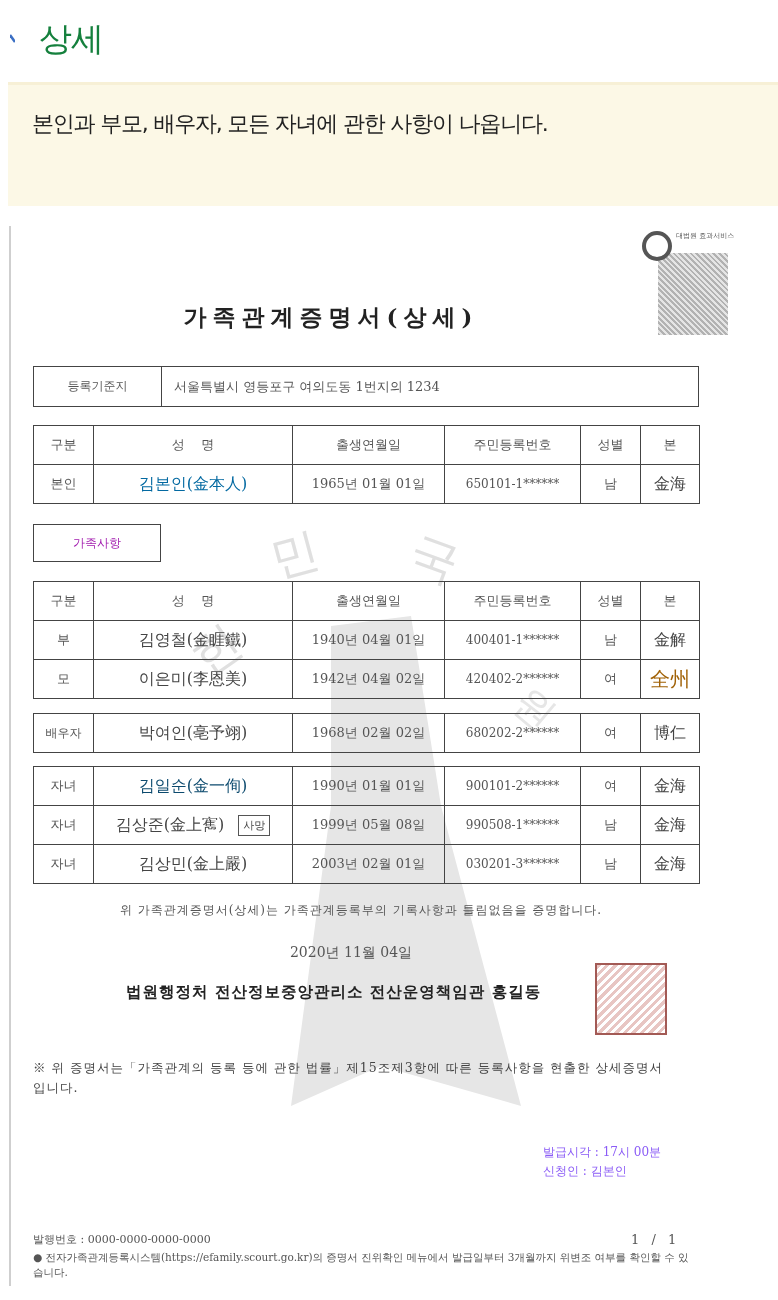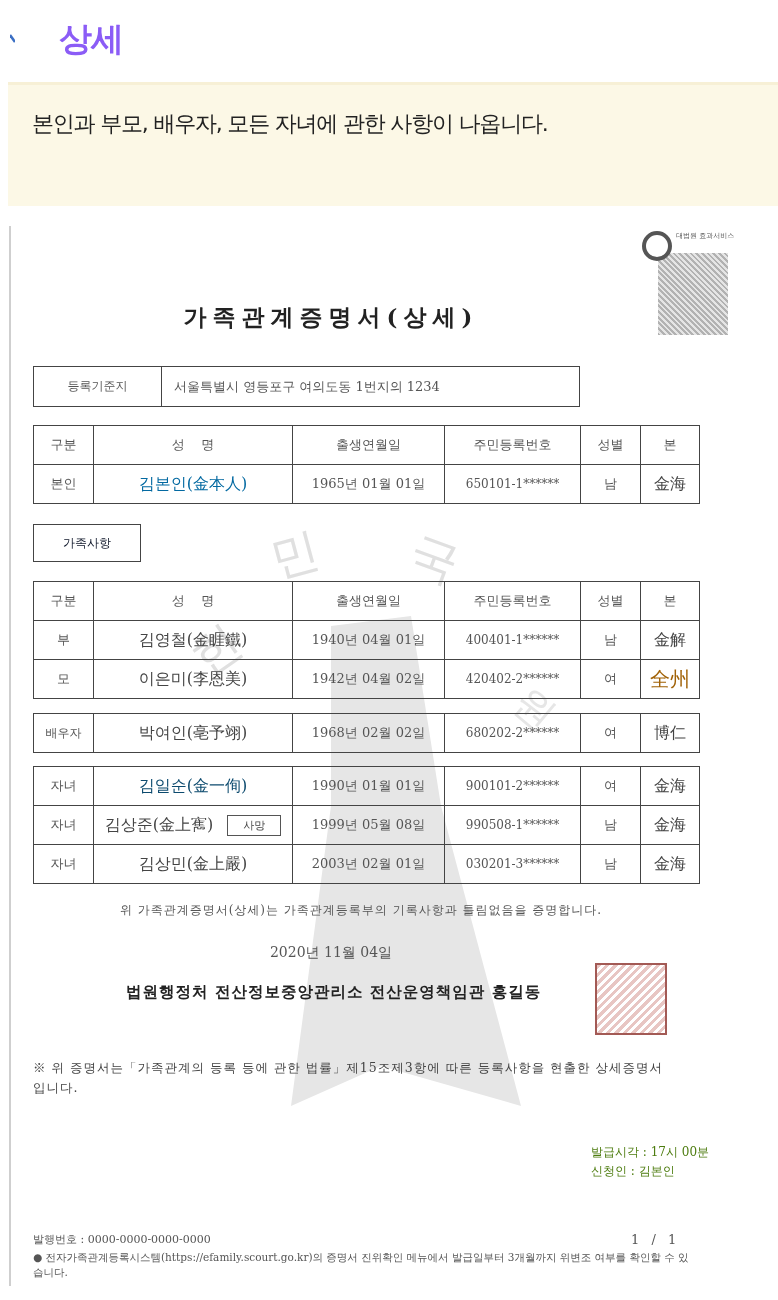--- a/index.html
+++ b/index.html
@@ -1,47 +1,47 @@
 <!DOCTYPE html>
 <html><head>
 <meta charset="utf-8">
 <style>
   html, body { margin:0; padding:0; background:#fff; }
   body { width:778px; height:1300px; position:relative; overflow:hidden; font-family:"DejaVu Sans", sans-serif; color:#333; }
   .heading { position:absolute; left:10px; top:14px; height:50px; display:flex; align-items:center; }
   .heading .tick { width:5px; height:12px; margin-right:24px; }
-  .heading .title { font-size:33px; font-weight:bold; color:#8b5cf6; letter-spacing:-1px;margin-left:20px; }
+  .heading .title { font-size:33px; font-weight:normal; color:#15803d; letter-spacing:-1px; }
   .notice { position:absolute; left:8px; top:82px; width:770px; height:124px; background:#fcf8e6; border-top:3px solid #f7f0d6; box-sizing:border-box; }
   .notice .text { position:absolute; left:24px; top:24px; font-size:22px; color:#222; letter-spacing:-1.2px; }
 
   .doc { position:absolute; left:9px; top:226px; width:769px; height:1060px; border-left:2px solid #cfcfcf; }
   .serif { font-family:"DejaVu Serif", serif; }
   .qr { position:absolute; left:645px; top:19px; width:74px; height:74px; }
   .qr .logo { position:absolute; left:-14px; top:-14px; width:30px; height:30px; border-radius:50%; border:4px solid #555; box-sizing:border-box; background:#fff; }
   .qr .code { position:absolute; left:2px; top:8px; width:70px; height:82px; background:
       repeating-linear-gradient(45deg,#999 0 2px,#ddd 2px 4px),
       #bbb; opacity:.75; }
   .qr .label { position:absolute; left:20px; top:-14px; font-size:7px; color:#555; white-space:nowrap; }
 
   .doc-title { position:absolute; left:0; width:640px; top:76px; text-align:center; font-size:23px; font-weight:bold; color:#222; letter-spacing:6px; font-family:"DejaVu Serif", serif; }
 
   .box { position:absolute; border:1.5px solid #444; box-sizing:border-box; }
   table { border-collapse:collapse; position:absolute; font-family:"DejaVu Serif", serif; font-size:13px; color:#555; table-layout:fixed; }
   td { border:1.5px solid #444; text-align:center; padding:0; height:38px; }
   .small { font-size:12px; }
 
   .watermark { position:absolute; left:170px; top:280px; width:380px; height:620px; pointer-events:none; }
-  .death-box { display:inline-block; border:1.5px solid #555; font-size:11px; padding:2px 15px; margin-left:14px; vertical-align:middle; }
+  .death-box { display:inline-block; border:1.5px solid #555; font-size:11px; padding:2px 4px; margin-left:14px; vertical-align:middle; }
 
   .cert-line { position:absolute; left:40px; width:620px; top:676px; text-align:center; font-size:12px; color:#555; letter-spacing:1px; }
-  .issue-date { position:absolute; left:0; width:780px; top:718px; text-align:center; font-size:14px; color:#555; }
+  .issue-date { position:absolute; left:0; width:780px; top:718px; text-align:center; font-size:14px; color:#555;padding-left:20px; }
   .issuer { position:absolute; left:115px; top:756px; font-size:15.5px; font-weight:bold; color:#222; letter-spacing:1px; }
   .seal { position:absolute; left:584px; top:737px; width:72px; height:72px; border:2px solid #a35a55; background:repeating-linear-gradient(135deg,#e8c6c3 0 3px,#fff 3px 6px); box-sizing:border-box; }
   .footnote { position:absolute; left:22px; top:832px; width:640px; font-size:12.5px; color:#444; line-height:20px; letter-spacing:1px; }
-  .issue-time { position:absolute; left:532px; top:917px; font-size:12px; color:#4d7c0f; line-height:19px;margin-left:48px; }
+  .issue-time { position:absolute; left:532px; top:917px; font-size:12px; color:#8b5cf6; line-height:19px; }
   .issue-no { position:absolute; left:22px; top:1006px; font-size:11px; color:#555; }
   .page-no { position:absolute; left:620px; top:1006px; font-size:13px; color:#555; letter-spacing:4px; }
   .bottom-note { position:absolute; left:22px; top:1024px; width:660px; font-size:10.5px; color:#555; line-height:15px; }
 </style>
 </head>
 <body>
 
 <div class="heading">
   <svg class="tick" viewBox="0 0 5 12">
       <line x1="0" y1="2" x2="5" y2="9" stroke="#3b6fc4" stroke-width="2.5"></line>
@@ -64,21 +64,21 @@
   </svg>
 
   <div class="qr">
     <div class="code"></div>
     <div class="logo"></div>
     <div class="label">대법원 효과서비스</div>
   </div>
 
   <div class="doc-title">가족관계증명서(상세)</div>
 
-  <table style="left:22px; top:140px; width:547px;">
+  <table style="left:22px; top:140px; width:666px;">
     <colgroup>
         <col style="width:128px">
         <col>
       </colgroup>
     <tbody>
         <tr style="height:40px">
       <td class="small">등록기준지</td>
       <td style="text-align:left; padding-left:12px;">서울특별시 영등포구 여의도동 1번지의 1234</td>
     </tr>
   </tbody>
@@ -106,21 +106,21 @@
       <td>본인</td>
       <td style="font-size:16px;color:#0369a1">김본인(金本人)</td>
       <td>1965년 01월 01일</td>
       <td class="small">650101-1******</td>
       <td>남</td>
       <td style="font-size:16px;color:#444">金海</td>
     </tr>
   </tbody>
     </table>
 
-  <div class="box small serif" style="left:22px; top:298px; width:108px; height:38px; display:flex; align-items:center; justify-content:center; color:#0f172a;">가족사항</div>
+  <div class="box small serif" style="left:22px; top:298px; width:128px; height:38px; display:flex; align-items:center; justify-content:center; color:#a21caf;">가족사항</div>
 
   <table style="left:22px; top:355px; width:666px;">
     <colgroup>
         <col style="width:60px">
         <col style="width:199px">
         <col style="width:152px">
         <col style="width:136px">
         <col style="width:60px">
         <col style="width:59px">
       </colgroup>

